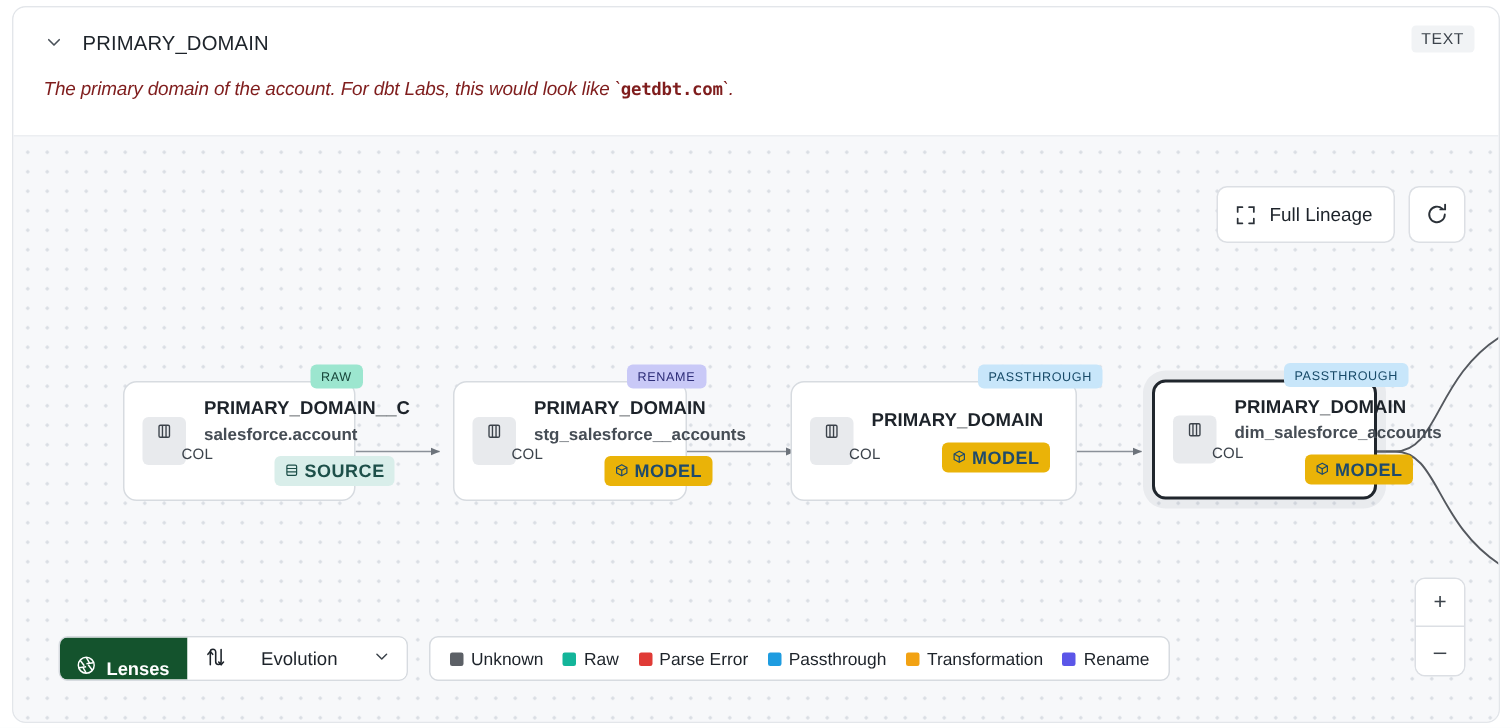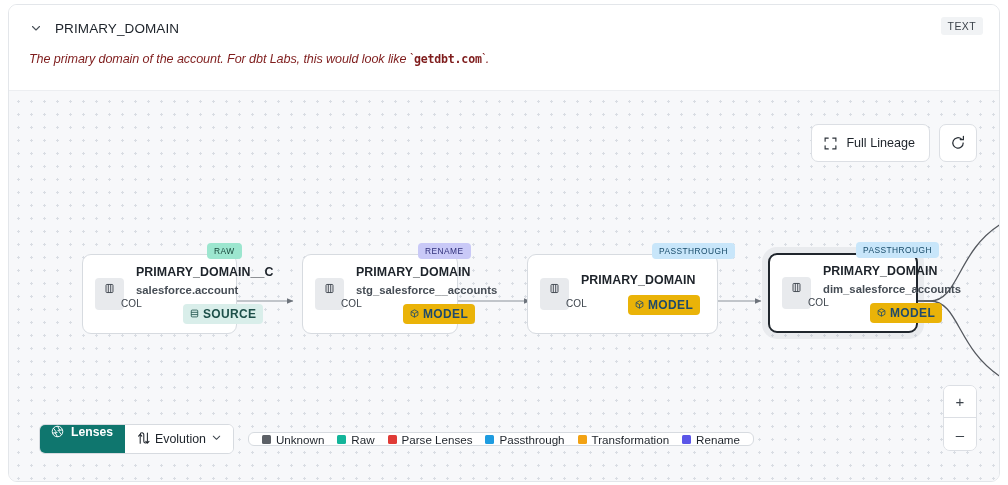--- a/index.html
+++ b/index.html
@@ -280,43 +280,43 @@
 
   .lens-group {
     display: flex;
     height: 30px;
     border-radius: 6px;
     overflow: hidden;
     border: 1px solid #d7dbe0;
     background: #ffffff;
   }
   .lens-btn {
-    background: #0f766e;
+    background: #14532d;
     color: #ffffff;
     display: flex;
-    align-items: flex-start;
+    align-items: flex-end;
     gap: 7px;
     padding: 0 12px 0 11px;
     font-size: 12.2px;
     font-weight: bold;
     cursor: pointer;
   }
   .evolution-btn {
     background: #ffffff;
     color: #1d232a;
     display: flex;
     align-items: center;
-    gap: 5px;
+    gap: 24px;
     padding: 0 11px;
     font-size: 12.4px;
     cursor: pointer;
   }
 
   .legend {
-    height: 14px;
+    height: 30px;
     background: #ffffff;
     border: 1px solid #d7dbe0;
     border-radius: 6px;
     display: flex;
     align-items: center;
     gap: 13px;
     padding: 0 13px;
   }
   .legend-item {
     display: flex;
@@ -551,21 +551,21 @@
           <div class="legend-item">
             <span class="swatch" style="background: rgb(92, 96, 102);"></span>
             <span>Unknown</span>
           </div>
           <div class="legend-item">
             <span class="swatch" style="background: rgb(19, 181, 154);"></span>
             <span>Raw</span>
           </div>
           <div class="legend-item">
             <span class="swatch" style="background: rgb(224, 59, 54);"></span>
-            <span>Parse Lenses</span>
+            <span>Parse Error</span>
           </div>
           <div class="legend-item">
             <span class="swatch" style="background: rgb(30, 156, 224);"></span>
             <span>Passthrough</span>
           </div>
           <div class="legend-item">
             <span class="swatch" style="background: rgb(242, 162, 19);"></span>
             <span>Transformation</span>
           </div>
           <div class="legend-item">

